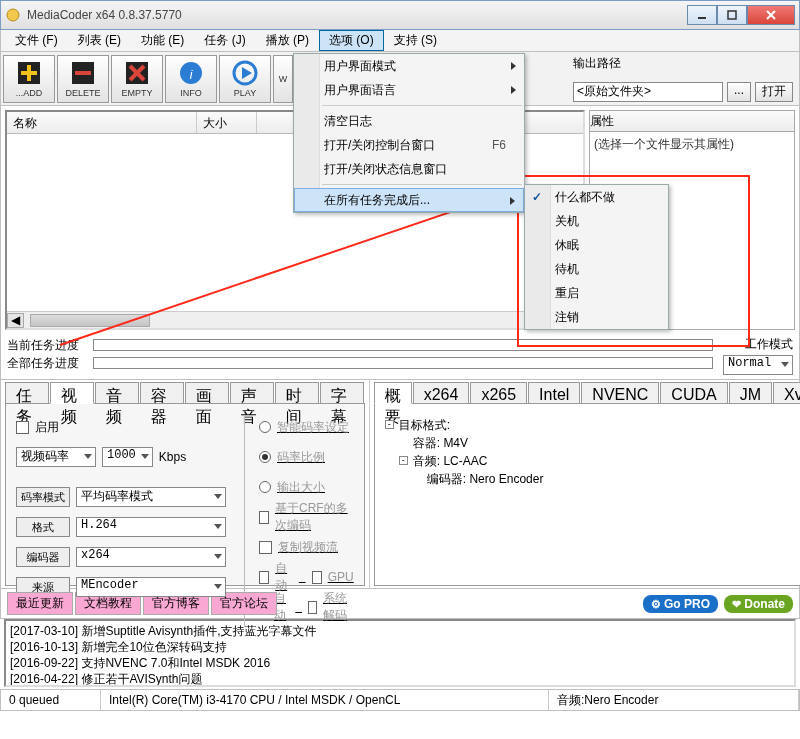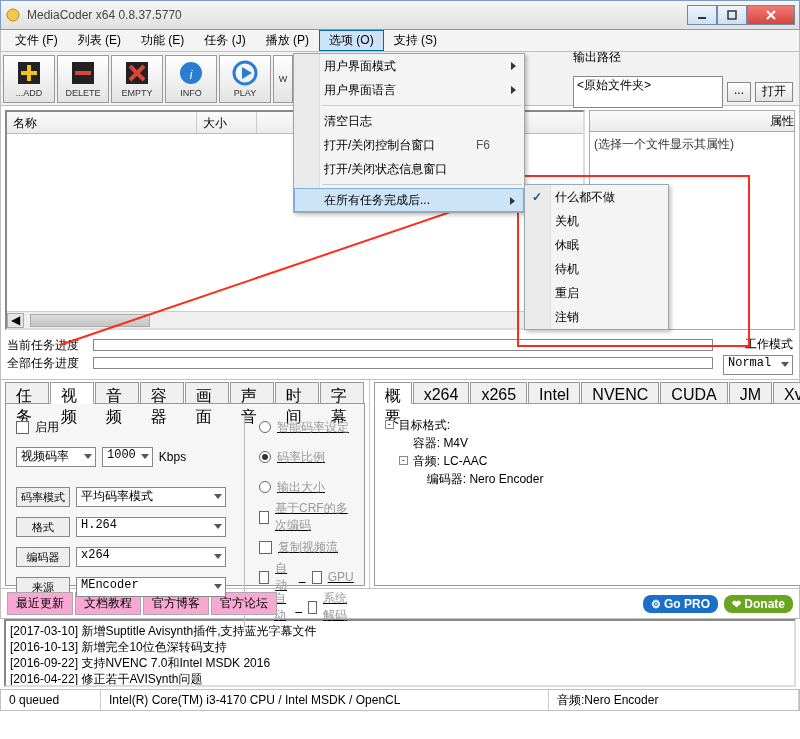--- a/index.html
+++ b/index.html
@@ -16,34 +16,34 @@
 .menubar { height: 22px; border: 1px solid #c0c0c0; border-top:none; display: flex; align-items: center; padding: 0 4px; background:#f4f4f4; }
 .menu-item { padding: 2px 10px; cursor: default; }
 .menu-item.open { background: #cde3f8; border:1px solid #0369a1; padding:1px 9px; }
 
 .toolbar { height: 54px; border: 1px solid #c0c0c0; border-top:none; display:flex; align-items:center; padding: 2px; gap:2px; background:#f2f2f2; }
 .tbtn { width:52px; height:48px; border:1px solid #999; background:linear-gradient(#fff,#e3e3e3); display:flex; flex-direction:column; align-items:center; justify-content:center; gap:1px; }
 .tbtn .ticon { width:28px; height:28px; display:flex;align-items:center;justify-content:center; }
 .tbtn .tlabel { font-size:9px; color:#333; }
 .output-area { margin-left:auto; display:flex; flex-direction:column; gap:10px; padding-right:4px; }
 .output-row { display:flex; align-items:center; gap:4px; }
-.output-input { width:150px; height:32px; border:1px solid #888; padding:0 3px; background:#fff; }
+.output-input { width:150px; height:20px; border:1px solid #888; padding:0 3px; background:#fff; }
 .smallbtn { height:20px; border:1px solid #888; background:linear-gradient(#fff,#e2e2e2); padding:0 6px; }
 
 .mainrow { display:flex; border-left:1px solid #c0c0c0; border-right:1px solid #c0c0c0; height:228px; }
 .listpanel { flex:1; border:2px inset #ddd; margin:4px; display:flex; flex-direction:column; overflow:hidden; }
 .listheader { height:22px; border-bottom:1px solid #bbb; display:flex; background:linear-gradient(#fbfbfb,#ececec); }
 .listheader .col { border-right:1px solid #ccc; padding:3px 6px; }
 .listbody { flex:1; background:#fff; }
 .hscroll { height:17px; background:#efefef; display:flex; align-items:center; border-top:1px solid #ccc; }
 .hscroll .thumb { width:120px; height:13px; background:linear-gradient(#dcdcdc,#c5c5c5); border:1px solid #aaa; margin-left:6px; }
 .hscroll .arrow { width:17px; height:15px; border:1px solid #aaa; background:#e5e5e5; display:flex;align-items:center;justify-content:center; }
 
 .proppanel { width:206px; margin:4px 4px 4px 0; display:flex; flex-direction:column; }
-.propheader { height:22px; border:1px solid #aaa; background:linear-gradient(#fbfbfb,#ececec); text-align:right; line-height:20px; }
+.propheader { height:22px; border:1px solid #aaa; background:linear-gradient(#fbfbfb,#ececec); text-align:left; line-height:20px; }
 .propbody { flex:1; border:1px solid #aaa; border-top:none; background:#fff; padding:4px; color:#333; }
 
 .progress-area { border:1px solid #c0c0c0; border-top:none; padding:2px 6px 4px; }
 .progress-row { display:flex; align-items:center; gap:6px; height:18px; }
 .progress-row .plabel { width:80px; }
 .progress-bar { flex:1; height:12px; border:1px solid #888; background:#fff; }
 .workmode { margin-left:auto; display:flex; flex-direction:column; align-items:flex-end; gap:2px; }
 .select { height:20px; border:1px solid #888; background:#fff; padding:0 16px 0 4px; position:relative; min-width:70px;font-family:Liberation Mono, monospace; }
 .select::after { content:""; position:absolute; right:3px; top:6px; border-left:4px solid transparent; border-right:4px solid transparent; border-top:5px solid #555; }
 
@@ -75,21 +75,21 @@
 
 .statusbar { height:22px; border:1px solid #c0c0c0; display:flex; align-items:center; }
 .status-cell { padding:0 8px; border-right:1px solid #ccc; height:100%; display:flex; align-items:center; }
 
 
 .dropdown { position:absolute; background:#f4f4f4; border:1px solid #9aa; box-shadow:2px 2px 4px rgba(0,0,0,0.25); z-index:100; }
 .dd1 { left:293px; top:53px; width:232px; }
 .dd-item { height:24px; display:flex; align-items:center; padding:0 24px 0 30px; position:relative; }
 .dd-item.hover { background:#cde3f8; border:1px solid #7db0e0; padding:0 23px 0 29px; height:24px; }
 .dd-item .arrow-r { position:absolute; right:8px; top:8px; border-top:4px solid transparent; border-bottom:4px solid transparent; border-left:5px solid #333; }
-.dd-item .accel { position:absolute; right:34px; color:#555; }
+.dd-item .accel { position:absolute; right:18px; color:#555; }
 .dd-sep { height:1px; background:#ccc; margin:3px 2px 3px 28px; }
 .dd-gutter { position:absolute; left:0; top:0; bottom:0; width:26px; background:#eaeaea; border-right:1px solid #ddd; }
 
 .dd2 { left:524px; top:184px; width:145px; }
 .check-mark { position:absolute; left:7px; top:5px; color:#1256a0; font-weight:bold; }
 
 
 .redbox { position:absolute; border:2px solid #ff2a1a; pointer-events:none; }
 .redarrow { position:absolute; pointer-events:none; }
 </style>

